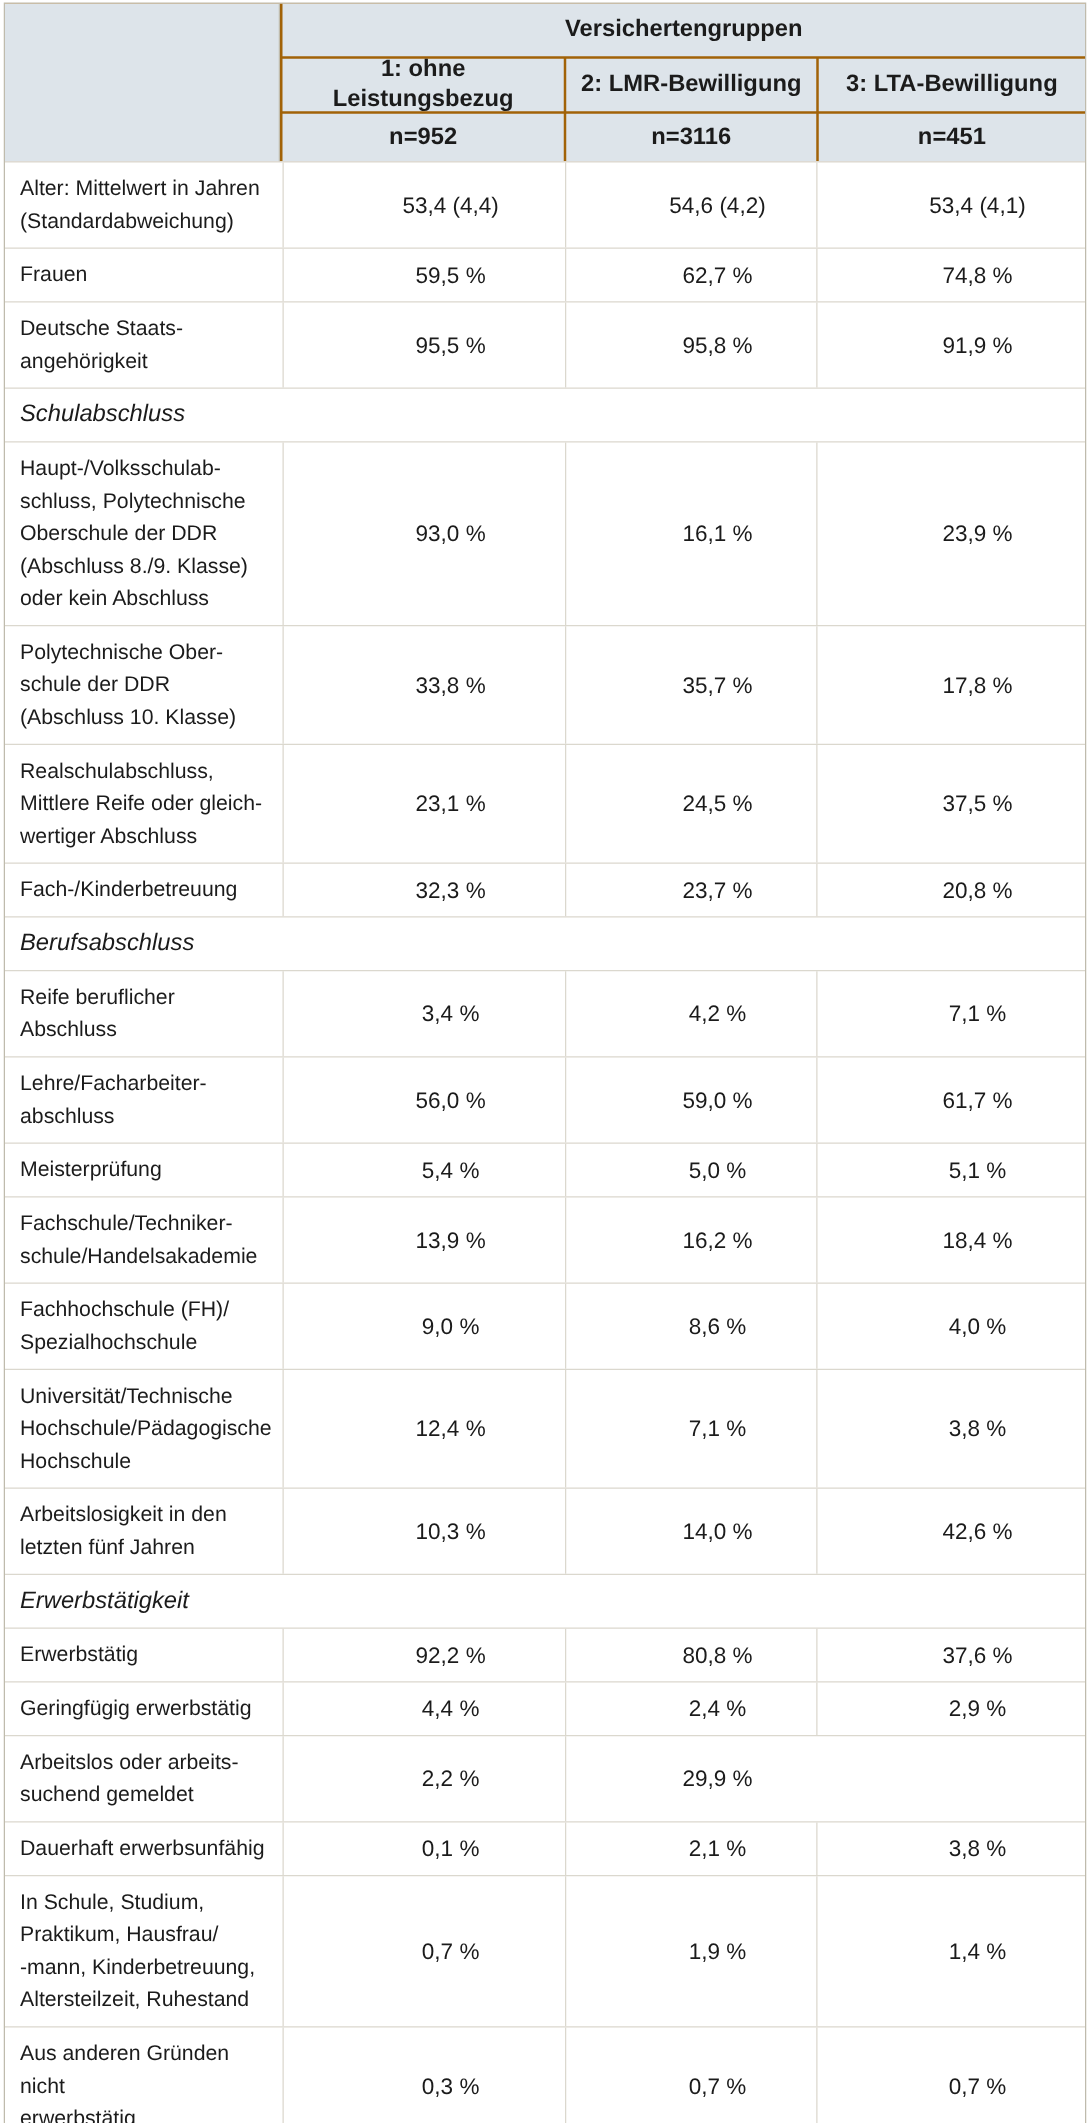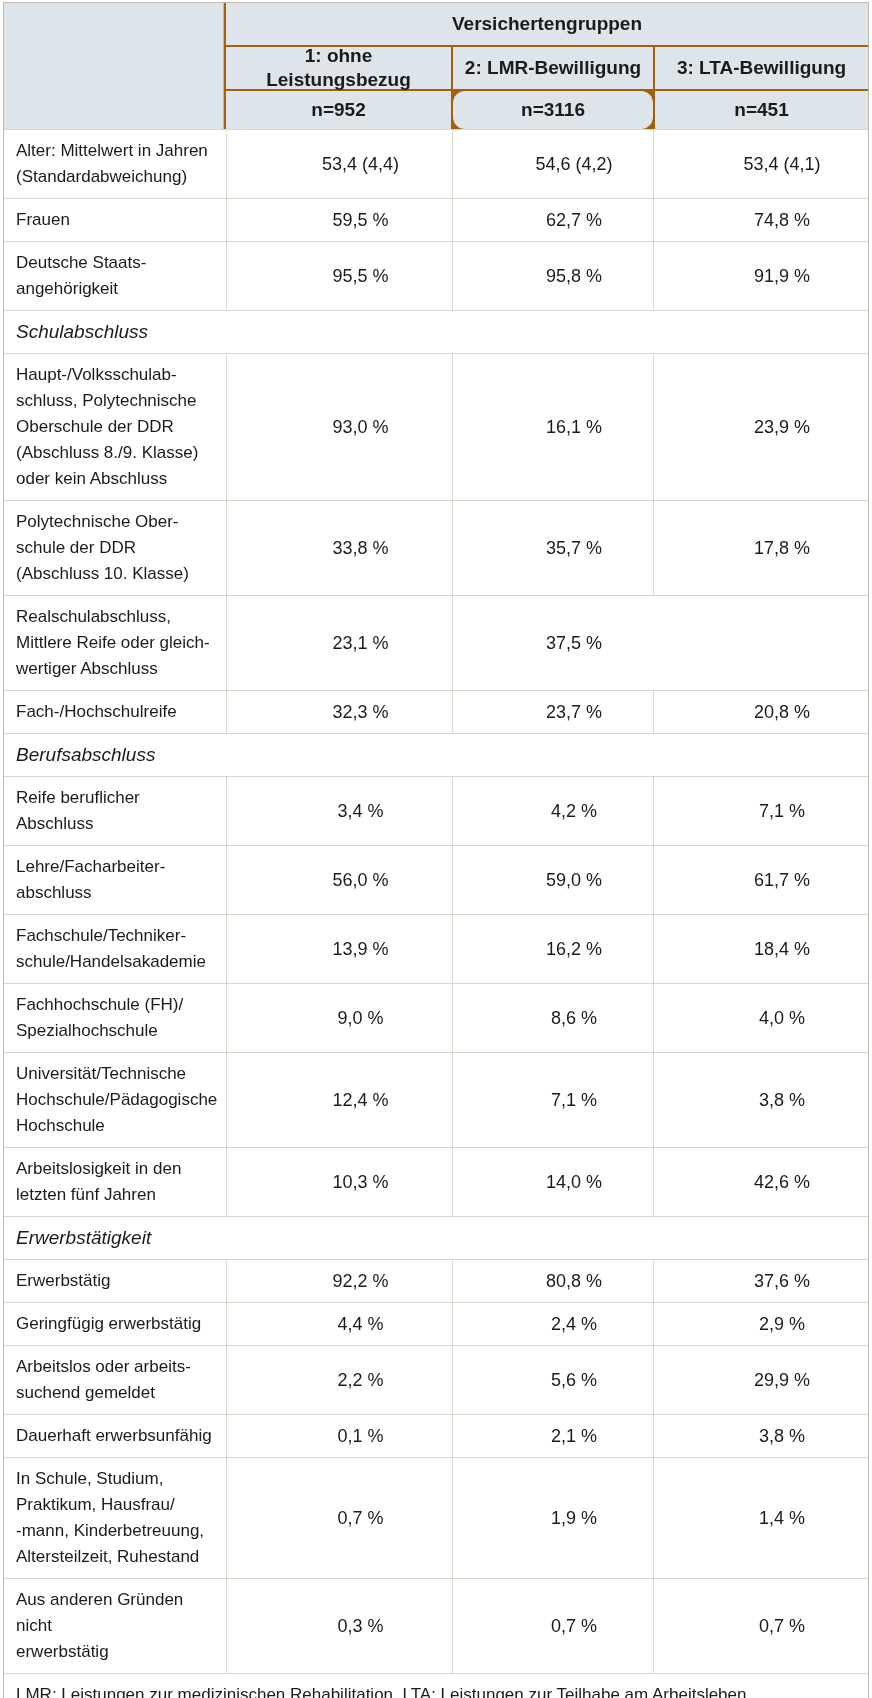--- a/index.html
+++ b/index.html
@@ -48,21 +48,21 @@
     font-weight:bold;
     font-size:19px;
     line-height:24px;
     padding:2px 6px;
   }
   .group-cell{grid-column:2 / 5; grid-row:1;}
   .col-label-1{grid-column:2;grid-row:2;}
   .col-label-2{grid-column:3;grid-row:2;}
   .col-label-3{grid-column:4;grid-row:2;}
   .col-n-1{grid-column:2;grid-row:3;}
-  .col-n-2{grid-column:3;grid-row:3;border-radius:12px;}
+  .col-n-2{grid-column:3;grid-row:3;}
   .col-n-3{grid-column:4;grid-row:3;}
 
   
   .tbody .row{
     display:grid;
     grid-template-columns:222px 226px 201px 1fr;
     border-top:1px solid var(--inner-border);
   }
   .cell{
     font-size:17px;
@@ -160,43 +160,50 @@
 (Abschluss 10. Klasse)</div>
         <div class="cell value-cell">33,8 %</div>
         <div class="cell value-cell">35,7 %</div>
         <div class="cell value-cell">17,8 %</div>
       </div>
       <div class="row">
         <div class="cell label-cell">Realschulabschluss,
 Mittlere Reife oder gleich-
 wertiger Abschluss</div>
         <div class="cell value-cell">23,1 %</div>
+        <div class="cell value-cell">24,5 %</div>
         <div class="cell value-cell">37,5 %</div>
       </div>
       <div class="row">
-        <div class="cell label-cell">Fach-/Hochschulreife</div>
+        <div class="cell label-cell">Fach-/Kinderbetreuung</div>
         <div class="cell value-cell">32,3 %</div>
         <div class="cell value-cell">23,7 %</div>
         <div class="cell value-cell">20,8 %</div>
       </div>
       <div class="section-row">
         <div class="section-cell">Berufsabschluss</div>
       </div>
       <div class="row">
         <div class="cell label-cell">Reife beruflicher Abschluss</div>
         <div class="cell value-cell">3,4 %</div>
         <div class="cell value-cell">4,2 %</div>
         <div class="cell value-cell">7,1 %</div>
       </div>
       <div class="row">
         <div class="cell label-cell">Lehre/Facharbeiter-
 abschluss</div>
         <div class="cell value-cell">56,0 %</div>
         <div class="cell value-cell">59,0 %</div>
         <div class="cell value-cell">61,7 %</div>
+      </div>
+      <div class="row">
+        <div class="cell label-cell">Meisterprüfung</div>
+        <div class="cell value-cell">5,4 %</div>
+        <div class="cell value-cell">5,0 %</div>
+        <div class="cell value-cell">5,1 %</div>
       </div>
       <div class="row">
         <div class="cell label-cell">Fachschule/Techniker-
 schule/Handelsakademie</div>
         <div class="cell value-cell">13,9 %</div>
         <div class="cell value-cell">16,2 %</div>
         <div class="cell value-cell">18,4 %</div>
       </div>
       <div class="row">
         <div class="cell label-cell">Fachhochschule (FH)/
@@ -232,21 +239,20 @@
       <div class="row">
         <div class="cell label-cell">Geringfügig erwerbstätig</div>
         <div class="cell value-cell">4,4 %</div>
         <div class="cell value-cell">2,4 %</div>
         <div class="cell value-cell">2,9 %</div>
       </div>
       <div class="row">
         <div class="cell label-cell">Arbeitslos oder arbeits-
 suchend gemeldet</div>
         <div class="cell value-cell">2,2 %</div>
-        <div class="cell value-cell">5,6 %</div>
         <div class="cell value-cell">29,9 %</div>
       </div>
       <div class="row">
         <div class="cell label-cell">Dauerhaft erwerbsunfähig</div>
         <div class="cell value-cell">0,1 %</div>
         <div class="cell value-cell">2,1 %</div>
         <div class="cell value-cell">3,8 %</div>
       </div>
       <div class="row">
         <div class="cell label-cell">In Schule, Studium,

